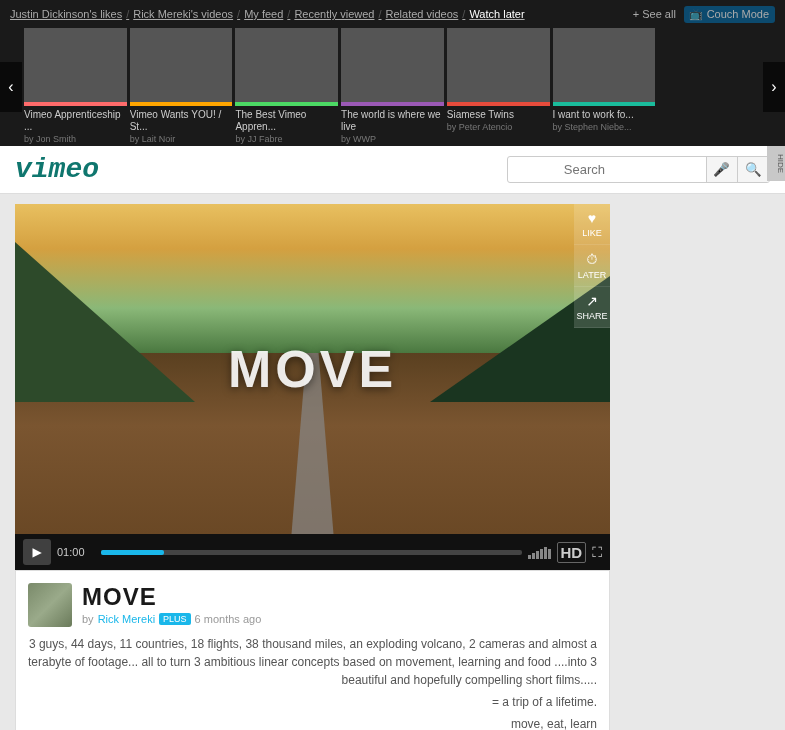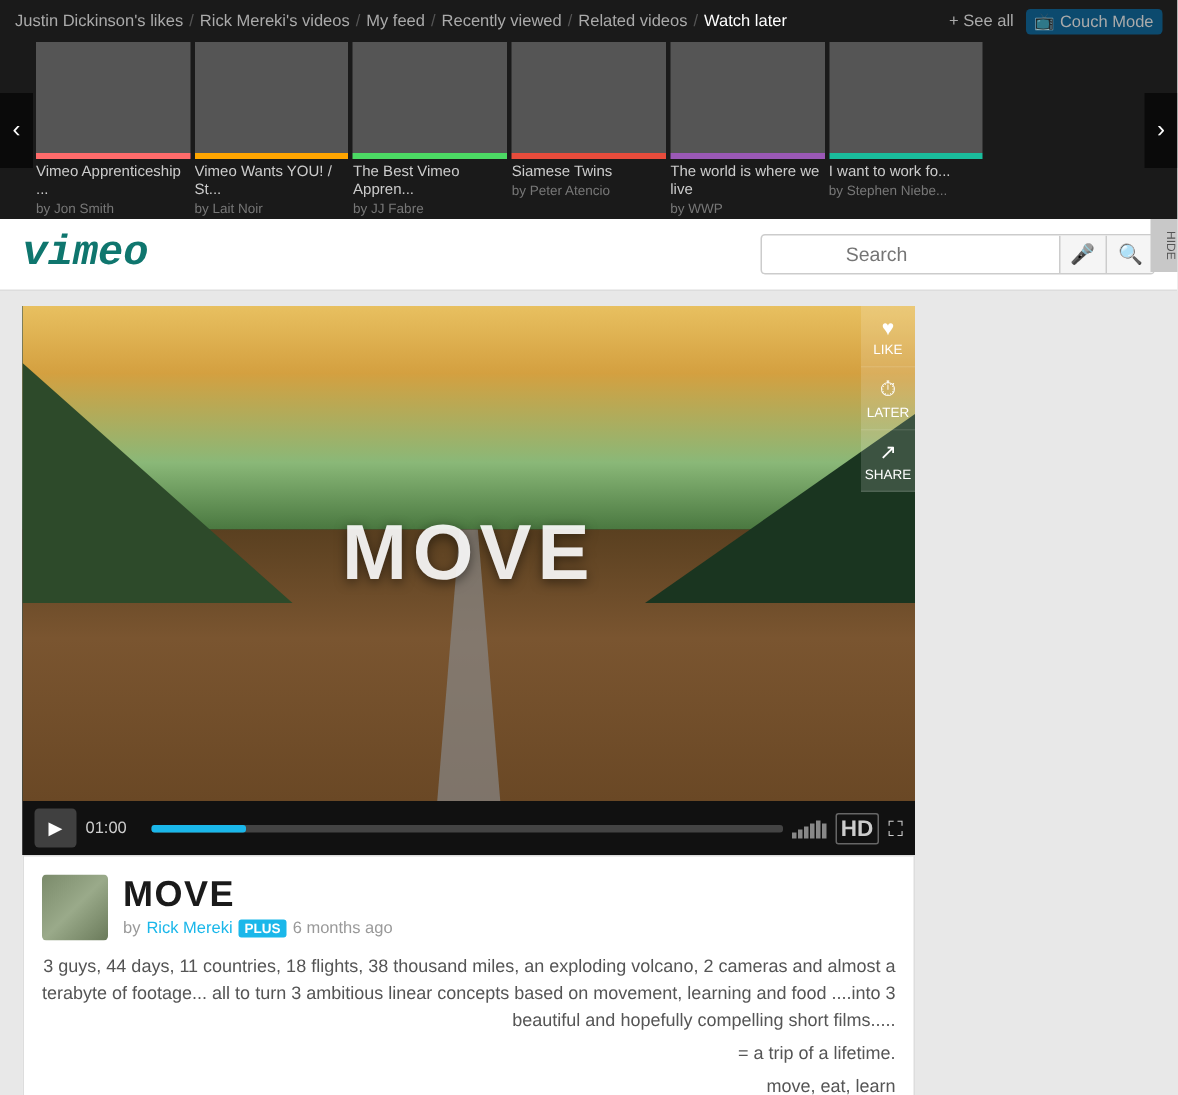--- a/index.html
+++ b/index.html
@@ -9,21 +9,21 @@
     #top-bar {
       background: #1a1a1a;
       color: #aaa;
       font-size: 11px;
       padding: 4px 10px;
       display: flex;
       align-items: center;
       justify-content: space-between;
       height: 28px;
     }
-    #top-bar .breadcrumb { display: flex; align-items: center; gap: 4px; }
+    #top-bar .breadcrumb { display: flex; align-items: center; gap: 4px; text-decoration: underline; }
     #top-bar .breadcrumb a { color: #aaa; text-decoration: none; }
     #top-bar .breadcrumb .sep { color: #555; }
     #top-bar .breadcrumb .active { color: #fff; }
     #top-bar .right-actions { display: flex; align-items: center; gap: 8px; font-size: 11px; }
     #top-bar .right-actions span { color: #aaa; cursor: pointer; }
     #top-bar .right-actions .couch-icon { background: #0c4a6e; padding: 2px 6px; border-radius: 3px; color: #ccc; }
 
     
     #thumb-strip {
       background: #1a1a1a;
@@ -333,21 +333,21 @@
       font-size: 24px;
       font-weight: bold;
       color: #1a1a1a;
       letter-spacing: 1px;
     }
     #video-meta { font-size: 11px; color: #999; margin-top: 2px; display: flex; align-items: center; gap: 4px; }
     .plus-badge {
       background: #1ab7ea;
       color: #fff;
       font-size: 9px;
-      font-weight: bold;
+      font-weight: normal;
       padding: 1px 4px;
       border-radius: 2px;
     }
     #video-description { font-size: 12px; color: #555; line-height: 1.5; margin-bottom: 8px; }
     #video-description p { margin-bottom: 4px; text-align: right; }
 
     
     #content-layout {
       display: flex;
       gap: 10px;
@@ -415,30 +415,30 @@
       <div class="thumb-title">Vimeo Wants YOU! / St...</div>
       <div class="thumb-by">by Lait Noir</div>
     </div>
     <div class="thumb-item">
       <div class="thumb-img t4"></div>
       <div class="thumb-color-4"></div>
       <div class="thumb-title">The Best Vimeo Appren...</div>
       <div class="thumb-by">by JJ Fabre</div>
     </div>
     <div class="thumb-item">
+      <div class="thumb-img t5"></div>
+      <div class="thumb-color-5"></div>
+      <div class="thumb-title">The world is where we live</div>
+      <div class="thumb-by">by WWP</div>
+    </div>
+    <div class="thumb-item">
       <div class="thumb-img t6"></div>
       <div class="thumb-color-6"></div>
       <div class="thumb-title">Siamese Twins</div>
       <div class="thumb-by">by Peter Atencio</div>
-    </div>
-    <div class="thumb-item">
-      <div class="thumb-img t5"></div>
-      <div class="thumb-color-5"></div>
-      <div class="thumb-title">The world is where we live</div>
-      <div class="thumb-by">by WWP</div>
     </div>
     <div class="thumb-item">
       <div class="thumb-img t7"></div>
       <div class="thumb-color-7"></div>
       <div class="thumb-title">I want to work fo...</div>
       <div class="thumb-by">by Stephen Niebe...</div>
     </div>
   </div>
   <button class="nav-btn right">›</button>
 </div>

